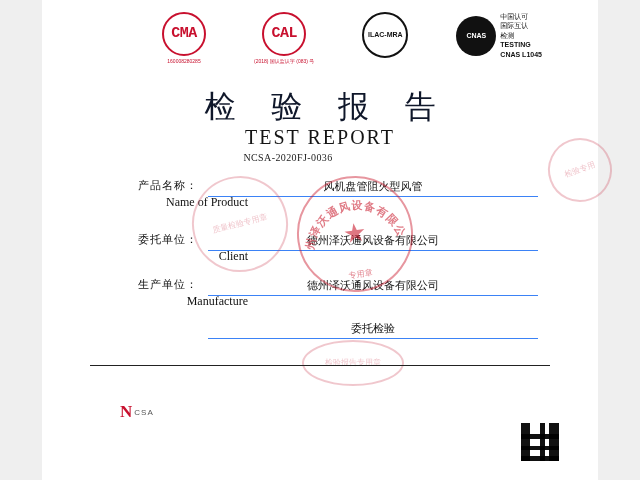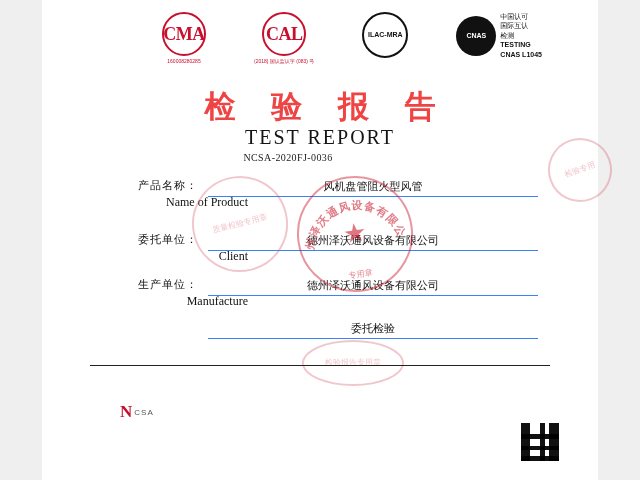--- a/index.html
+++ b/index.html
@@ -58,24 +58,24 @@
   .ring {
     width: 40px;
     height: 40px;
     border-radius: 50%;
     border: 2.5px solid #c8102e;
     display: flex;
     align-items: center;
     justify-content: center;
     margin: 0 auto;
     font-weight: bold;
-    font-size: 18px;
+    font-size: 15px;
     color: #c8102e;
     letter-spacing: -0.5px;
-    font-family: Liberation Serif, serif;
+    font-family: Liberation Mono, monospace;
   }
   .logo-cap {
     font-size: 5px;
     color: #c8102e;
     margin-top: 3px;
     white-space: nowrap;
     font-family: "Liberation Sans", sans-serif;
   }
   .ilac {
     width: 42px;
@@ -121,23 +121,23 @@
 
   
   .title-cn {
     position: absolute;
     top: 86px;
     left: 0;
     width: 556px;
     text-align: center;
     font-size: 31px;
     letter-spacing: 14px;
-    font-weight: bold;
+    font-weight: normal;
     text-indent: 14px;
-    color: #ef4444;
+    color: #0f172a;
   }
   .title-en {
     position: absolute;
     top: 126px;
     left: 0;
     width: 556px;
     text-align: center;
     font-size: 20px;
     letter-spacing: 2px;
     color: #141414;

